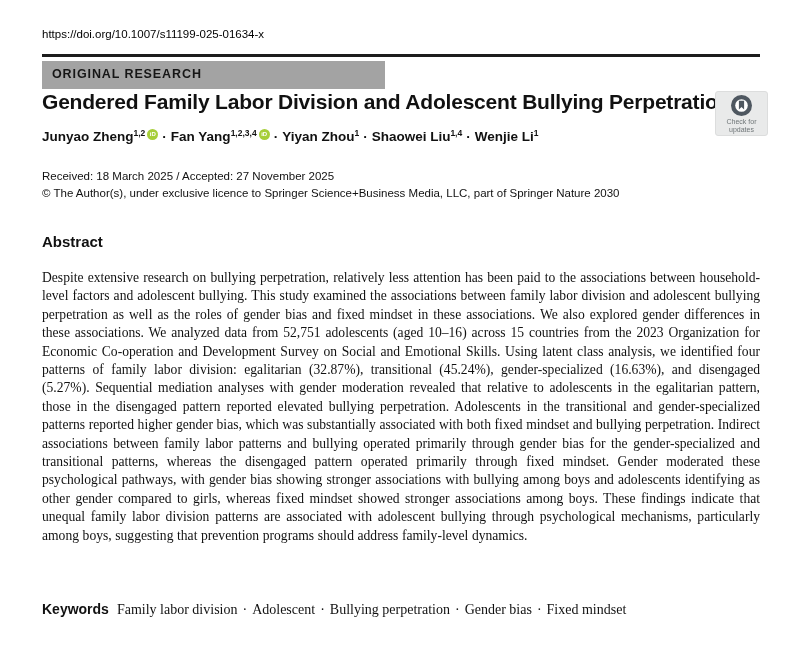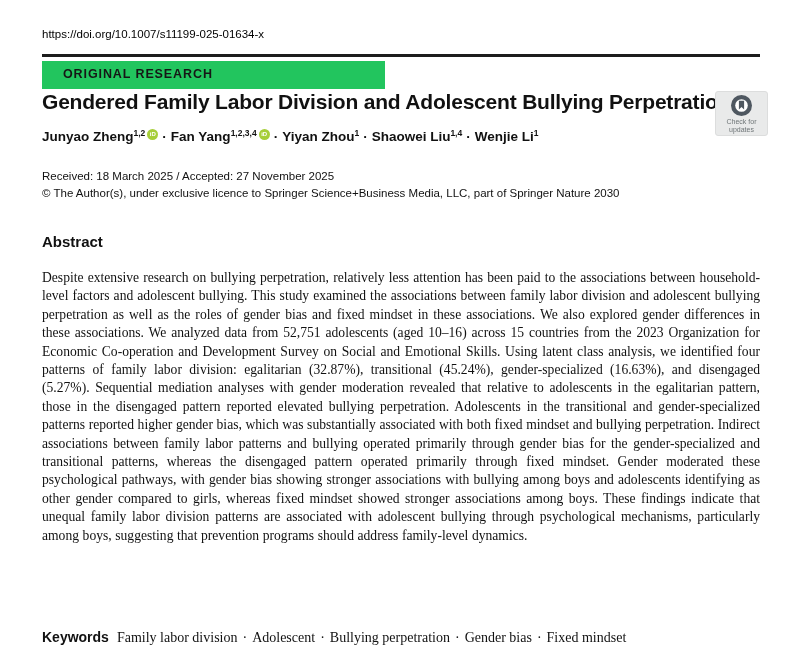--- a/index.html
+++ b/index.html
@@ -8,22 +8,22 @@
 
   .page { position: relative; width: 800px; height: 670px; padding: 24px 40px 0 42px; }
 
   
   .journal-line { font-size: 11.5px; line-height: 15px; color: #000; }
   .journal-name { display: inline-block; min-width: 76px; }
   .doi-line { font-size: 11.5px; line-height: 18px; color: #000; text-decoration: none; display: inline-block; }
 
   .rule { margin-top: 11px; height: 2.5px; background: #1c1c1c; width: 718px; }
 
-  .type-bar { margin-top: 4px; width: 343px; height: 28px; background: #22c55e; line-height: 26px;
-              padding-left: 21px; font-weight: bold; font-size: 12.5px; letter-spacing: 0.9px; color: #161616; }
+  .type-bar { margin-top: 4px; width: 343px; height: 28px; background: #a3a3a3; line-height: 26px;
+              padding-left: 10px; font-weight: bold; font-size: 12.5px; letter-spacing: 0.9px; color: #161616; }
 
   
   .badge { position: absolute; top: 91px; left: 715px; width: 53px; height: 45px; background: #e9eaea;
            border: 1px solid #dcdddd; border-radius: 3px; text-align: center; padding-top: 3px; cursor: pointer; }
   .badge-circle { width: 21px; height: 21px; border-radius: 50%; background: #4e5760; margin: 0 auto;
                   display: flex; align-items: center; justify-content: center; }
   .badge-circle svg { display: block; }
   .badge-text { font-size: 7px; line-height: 8px; color: #6f7577; margin-top: 2px; }
 
   
@@ -42,21 +42,21 @@
   .meta-block { margin-top: 24px; font-size: 11.5px; line-height: 17px; color: #111; }
 
   
   .abstract-heading { margin-top: 31px; font-size: 15px; font-weight: bold; color: #111;
                       font-family: "Liberation Sans", sans-serif; }
   .abstract-text { margin-top: 19px; width: 718px; font-family: "Liberation Serif", serif;
                    font-size: 13.6px; line-height: 18.4px; text-align: justify; color: #111;
                    word-spacing: 0.2px; }
 
   
-  .keywords { position: absolute; top: 629px; left: 42px; width: 718px;
+  .keywords { position: absolute; top: 601px; left: 42px; width: 718px;
               font-family: "Liberation Serif", serif; font-size: 14px; color: #111; }
   .kw-heading { font-family: "Liberation Sans", sans-serif; font-weight: bold; font-size: 14px;
                 margin-right: 8px; }
   .kw-sep { margin: 0 5px; }
 </style>
 </head>
 <body>
 
 <div class="page">
 

